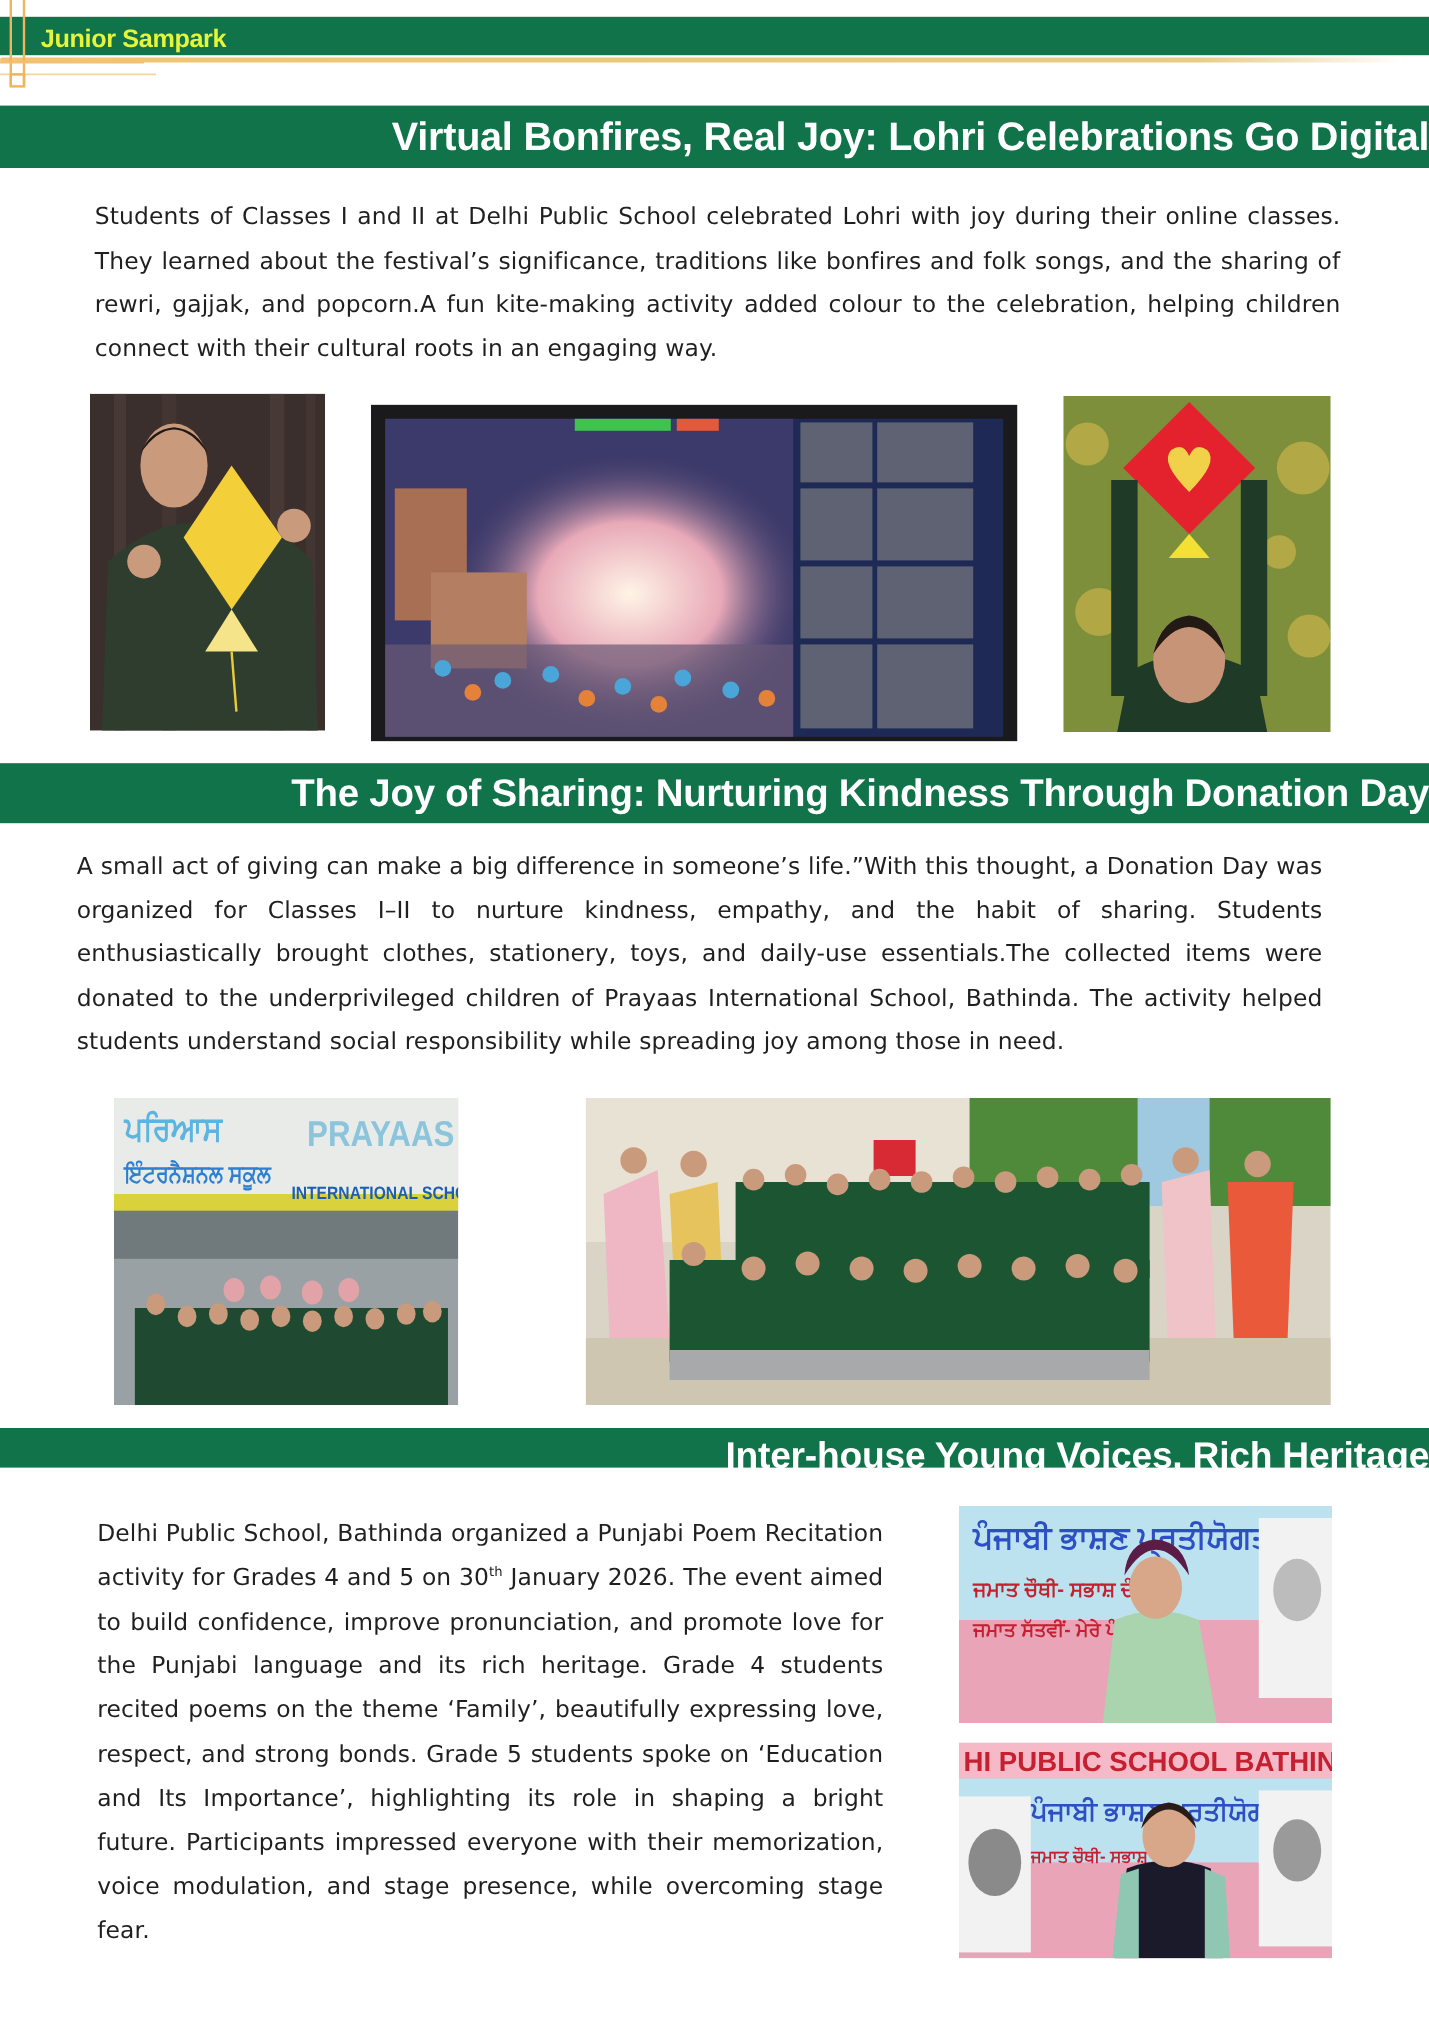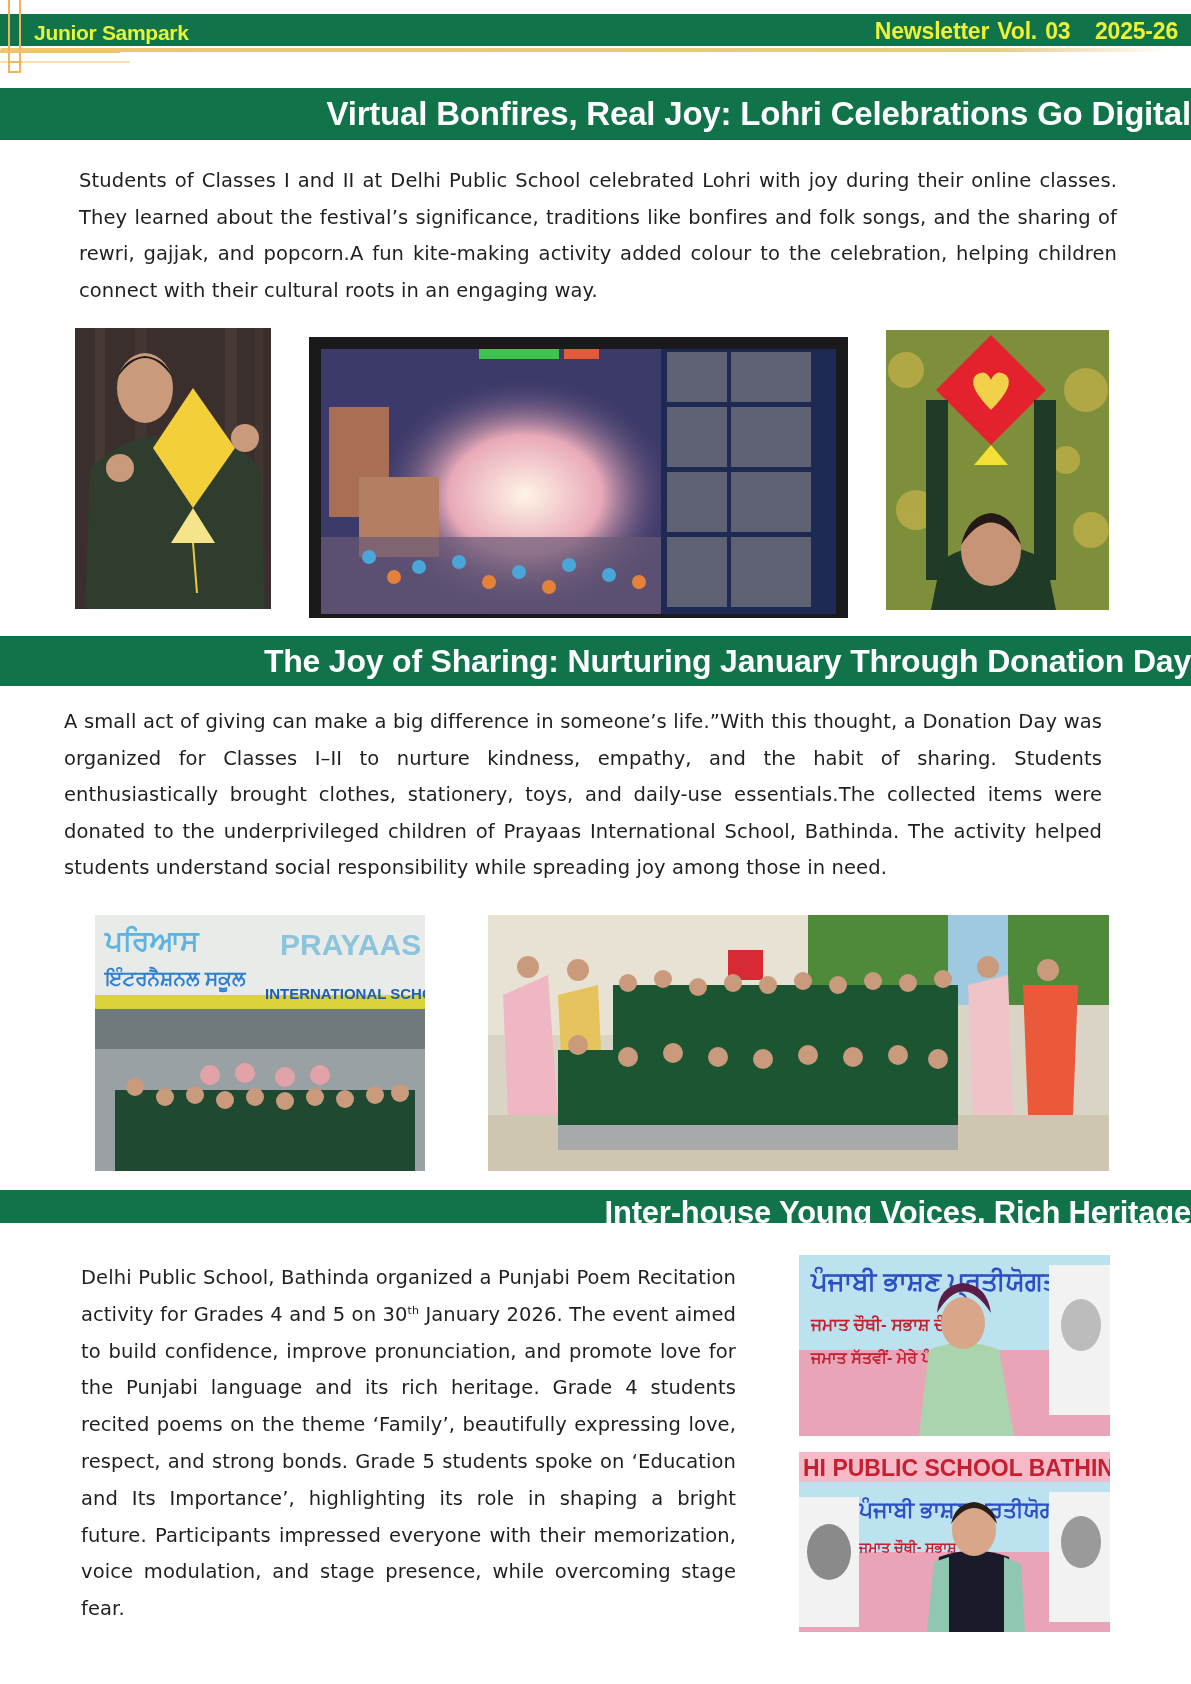--- a/index.html
+++ b/index.html
@@ -28,32 +28,31 @@
   #p2 { left: 64px; top: 704px; width: 1038px; }
   #p3 { left: 81px; top: 1260px; width: 655px; line-height: 36.8px; }
   .para sup { font-size: 11px; line-height: 0; vertical-align: super; }
 
   
   .photo { position: absolute; overflow: hidden; }
   .photo svg { width: 100%; height: 100%; display: block; }
   #ph-boy { left: 75px; top: 328px; width: 196px; height: 281px; }
   #ph-screen { left: 309px; top: 337px; width: 539px; height: 281px; }
   #ph-girl { left: 886px; top: 330px; width: 223px; height: 280px; }
-  #ph-prayaas { left: 95px; top: 915px; width: 330px; height: 256px; }
+  #ph-prayaas { left: 95px; top: 915px; width: 287px; height: 256px; }
   #ph-group { left: 488px; top: 915px; width: 621px; height: 256px; }
   #ph-recite1 { left: 799px; top: 1255px; width: 311px; height: 181px; }
   #ph-recite2 { left: 799px; top: 1452px; width: 311px; height: 180px; }
 </style>
 </head>
 <body>
 
 <div class="topbar">
   <div class="gold-line"></div>
   <div class="left-title">Junior Sampark</div>
-  <div class="right-title" style="white-space:pre;">Newsletter Vol. 03   2025-26</div>
 </div>
 <svg class="corner-deco" viewBox="0 0 130 76">
   <line x1="9" y1="0" x2="9" y2="72" stroke="#f0b45c" stroke-width="2"></line>
   <line x1="20" y1="0" x2="20" y2="72" stroke="#f0b45c" stroke-width="2"></line>
   <line x1="0" y1="52" x2="120" y2="52" stroke="#f3bf72" stroke-width="2"></line>
   <line x1="0" y1="62" x2="130" y2="62" stroke="#f6d59a" stroke-width="1.5"></line>
   <rect x="9" y="62" width="11" height="10" fill="none" stroke="#f0b45c" stroke-width="2"></rect>
 </svg>
 
 <div id="h1" class="section-heading">Virtual Bonfires, Real Joy: Lohri Celebrations Go Digital</div>
@@ -136,21 +135,21 @@
     <path d="M105 80 Q80 55 90 45 Q100 38 105 50 Q110 38 120 45 Q130 55 105 80Z" fill="#f1d14a"></path>
     <polygon points="105,115 122,135 88,135" fill="#f2e134"></polygon>
     <rect x="40" y="70" width="22" height="180" fill="#1f3a27"></rect>
       <rect x="148" y="70" width="22" height="180" fill="#1f3a27"></rect>
     <path d="M45 280 L55 230 Q105 200 160 230 L170 280Z" fill="#1f3a27"></path>
     <ellipse cx="105" cy="220" rx="30" ry="36" fill="#c89478"></ellipse>
     <path d="M75 215 Q105 170 135 215 Q128 185 105 183 Q82 185 75 215Z" fill="#231a15"></path>
   </svg>
 </div>
 
-<div id="h2" class="section-heading">The Joy of Sharing: Nurturing January Through Donation Day</div>
+<div id="h2" class="section-heading">The Joy of Sharing: Nurturing Kindness Through Donation Day</div>
 <p id="p2" class="para">A small act of giving can make a big difference in someone’s life.”With this thought, a Donation Day was organized for Classes I–II to nurture kindness, empathy, and the habit of sharing. Students enthusiastically brought clothes, stationery, toys, and daily-use essentials.The collected items were donated to the underprivileged children of Prayaas International School, Bathinda. The activity helped students understand social responsibility while spreading joy among those in need.</p>
 
 <div id="ph-prayaas" class="photo">
   <svg viewBox="0 0 330 256" preserveAspectRatio="none">
     <rect width="330" height="256" fill="#9aa1a4"></rect>
     <rect x="0" y="0" width="330" height="90" fill="#e8ebe8"></rect>
     <rect x="0" y="80" width="330" height="14" fill="#d9d23a"></rect>
     <text x="10" y="35" font-family="Liberation Sans, sans-serif" font-weight="bold" font-size="28" fill="#5cb4e0">ਪਰਿਆਸ</text>
     <text x="10" y="70" font-family="Liberation Sans, sans-serif" font-weight="bold" font-size="20" fill="#2f7fd0">ਇੰਟਰਨੈਸ਼ਨਲ ਸਕੂਲ</text>
     <text x="185" y="40" font-family="Liberation Sans, sans-serif" font-weight="bold" font-size="30" fill="#8cc4dc">PRAYAAS</text>

